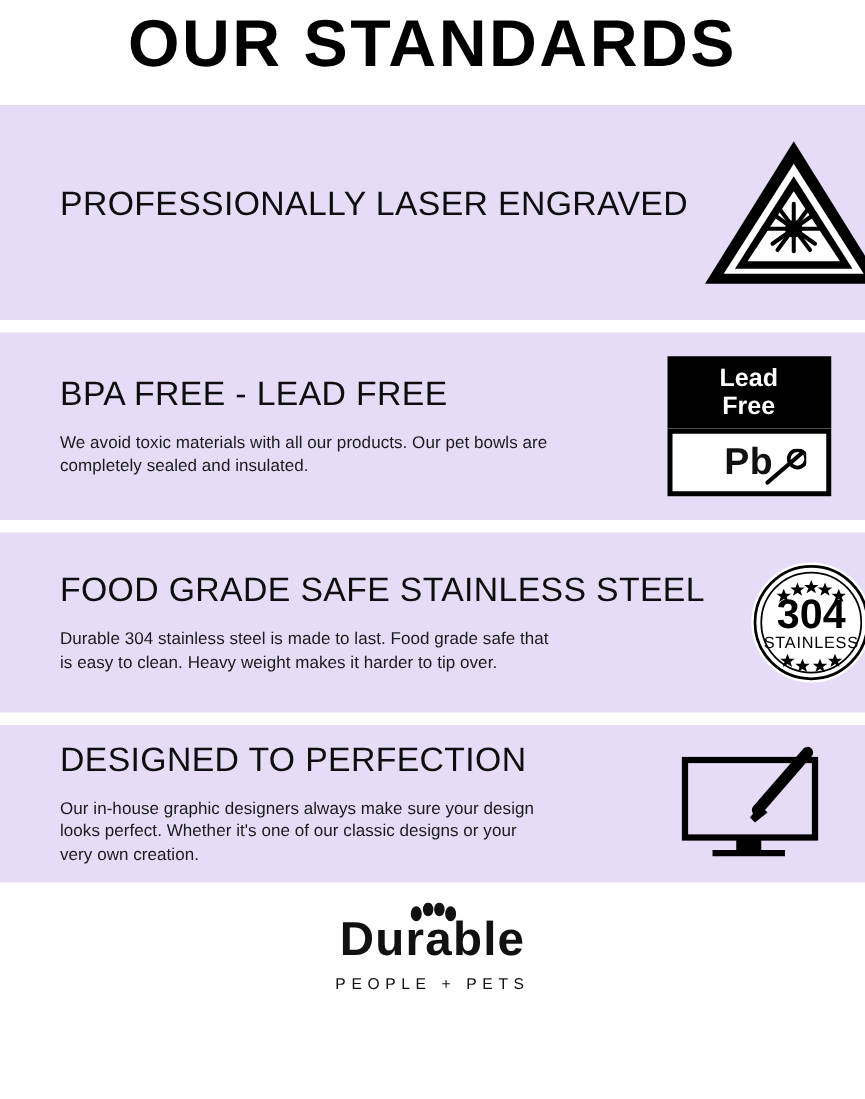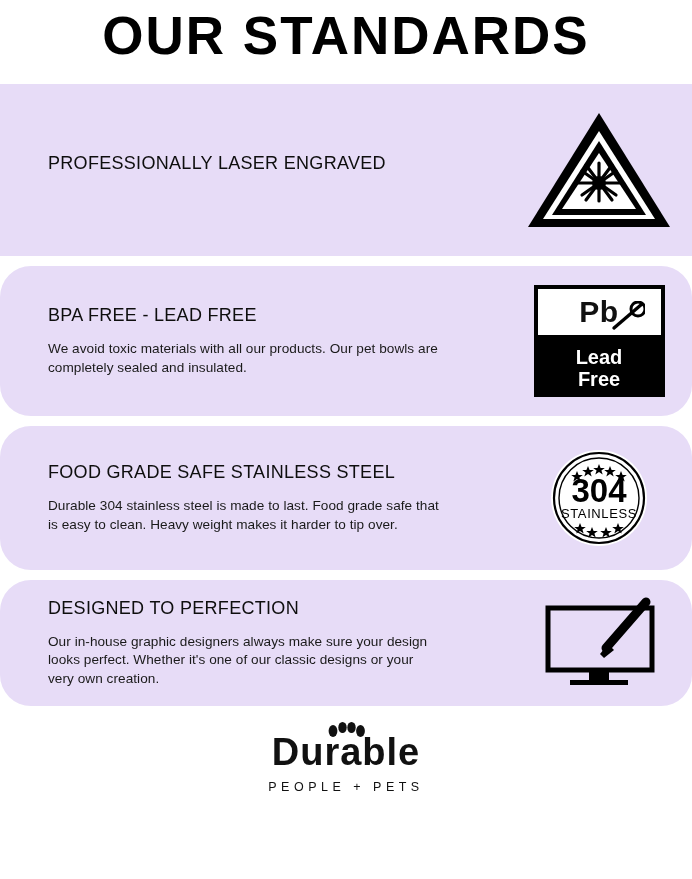--- a/index.html
+++ b/index.html
@@ -41,28 +41,27 @@
   .row {
     background: #e7dcf7;
     display: flex;
     align-items: center;
     padding: 0 18px 0 48px;
     box-sizing: border-box;
     position: relative;
   }
   .row + .row {
     margin-top: 10px;
-    border-radius: 31px;
   }
   .row-text {
     flex: 1 1 auto;
     padding-right: 10px;
   }
   .row-heading {
-    font-size: 18px;
+    font-size: 27px;
     font-weight: 500;
     letter-spacing: 0.3px;
     color: #0e0e0e;
     margin: 0 0 14px 0;
     white-space: nowrap;
   }
   .row-body {
     font-size: 13.6px;
     line-height: 1.36;
     color: #1a1a1a;
@@ -149,30 +148,30 @@
     </div>
   </div>
 
   <div class="row row-2">
     <div class="row-text">
       <div class="row-heading">BPA FREE - LEAD FREE</div>
       <div class="row-body">We avoid toxic materials with all our products. Our pet bowls are completely sealed and insulated.</div>
     </div>
     <div class="row-icon">
       <div style="width:131px;">
+        <div style="background:#000; color:#fff; height:58px; display:flex; flex-direction:column; align-items:center; justify-content:center; line-height:1.12;">
+          <span style="font-size:20px; font-weight:700;">Lead</span>
+          <span style="font-size:20px; font-weight:700;">Free</span>
+        </div>
         <div style="border:4px solid #000; background:#fff; height:54px; display:flex; align-items:center; justify-content:center; box-sizing:border-box; position:relative;">
           <span style="font-size:30px; font-weight:800; letter-spacing:0.5px;">Pb</span>
           <svg width="34" height="30" viewBox="0 0 34 30" style="position:absolute; right:16px; top:12px;" aria-hidden="true">
             <line x1="3" y1="27" x2="31" y2="3" stroke="#000" stroke-width="3.4" stroke-linecap="round"></line>
             <circle cx="27" cy="8" r="7" fill="none" stroke="#000" stroke-width="3"></circle>
           </svg>
-        </div>
-        <div style="background:#000; color:#fff; height:58px; display:flex; flex-direction:column; align-items:center; justify-content:center; line-height:1.12;">
-          <span style="font-size:20px; font-weight:700;">Lead</span>
-          <span style="font-size:20px; font-weight:700;">Free</span>
         </div>
       </div>
     </div>
   </div>
 
   <div class="row row-3">
     <div class="row-text">
       <div class="row-heading">FOOD GRADE SAFE STAINLESS STEEL</div>
       <div class="row-body">Durable 304 stainless steel is made to last. Food grade safe that is easy to clean. Heavy weight makes it harder to  tip over.</div>
     </div>

